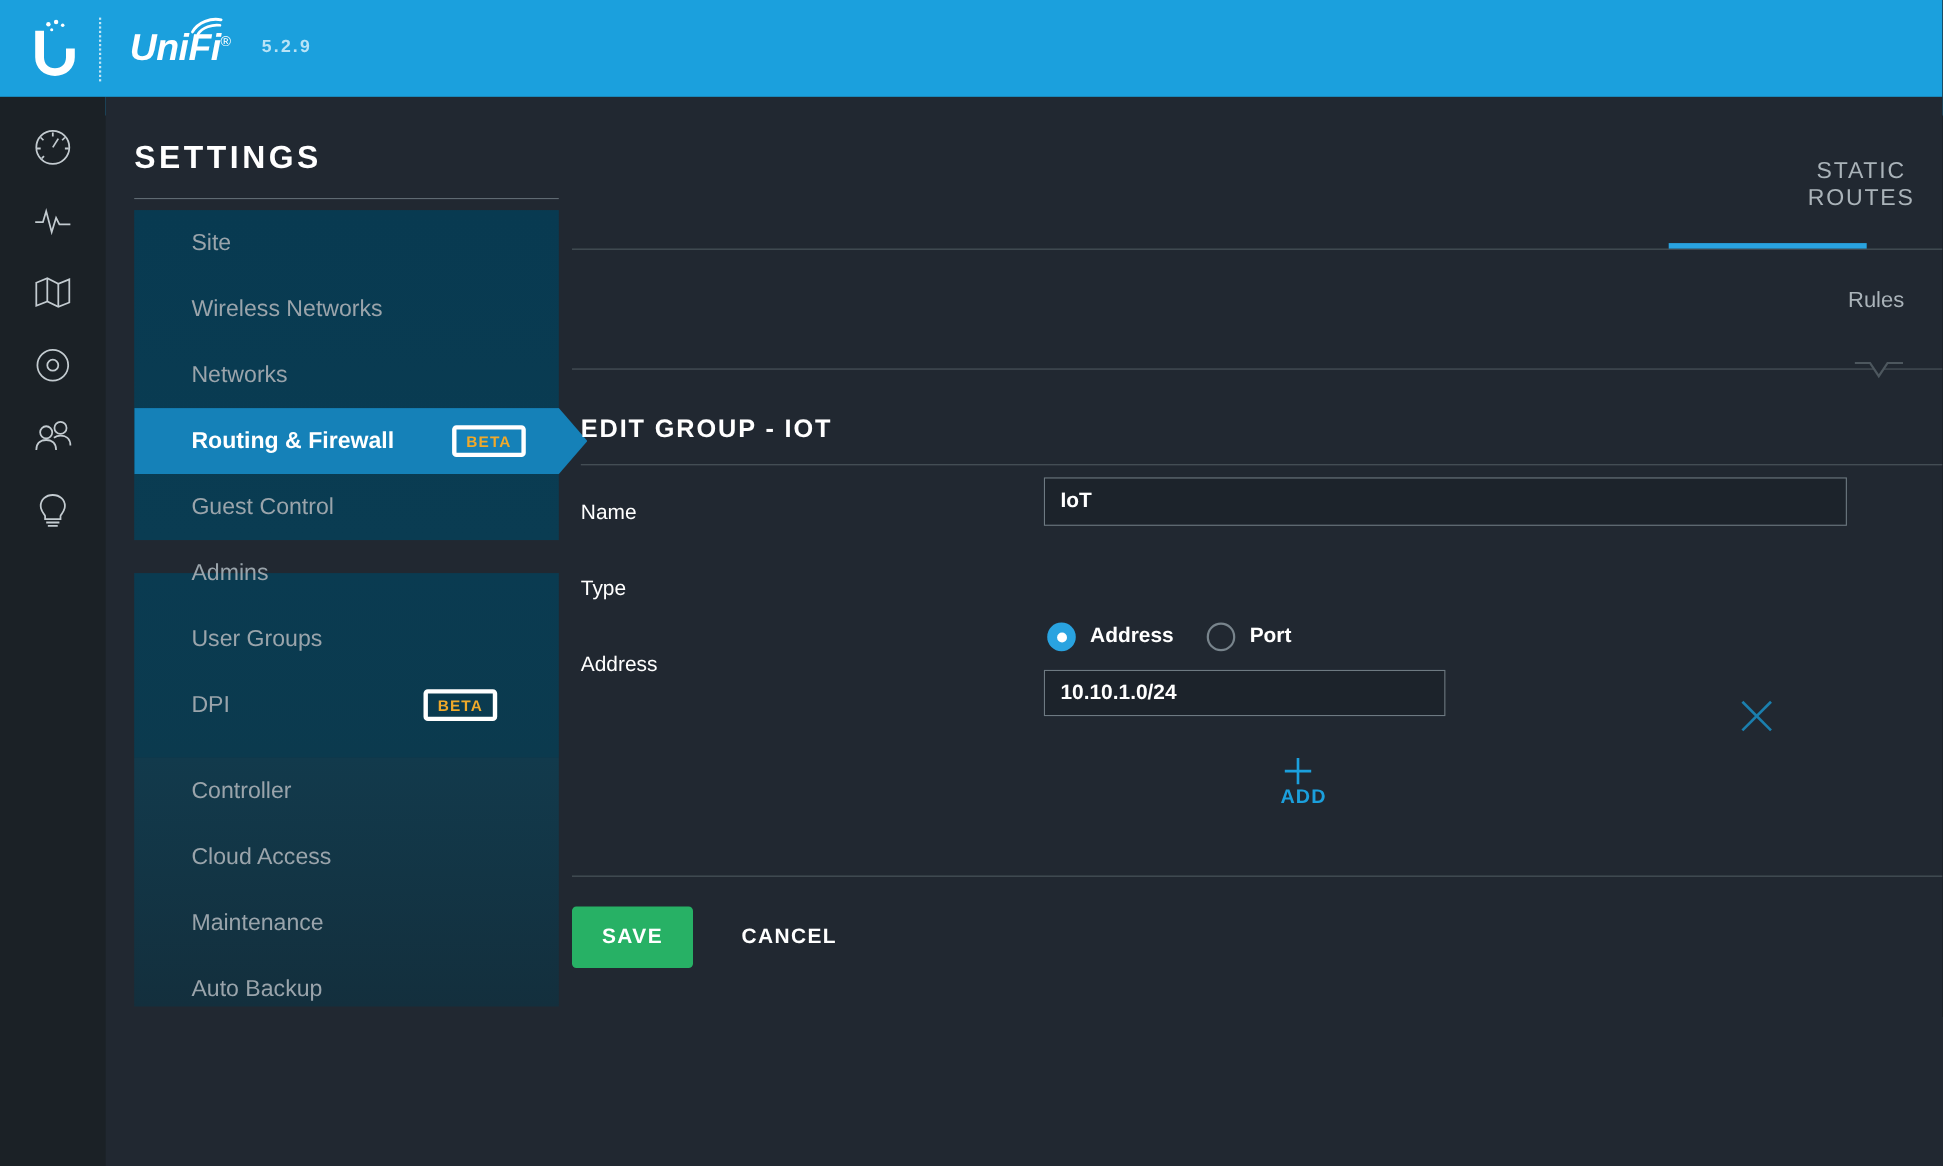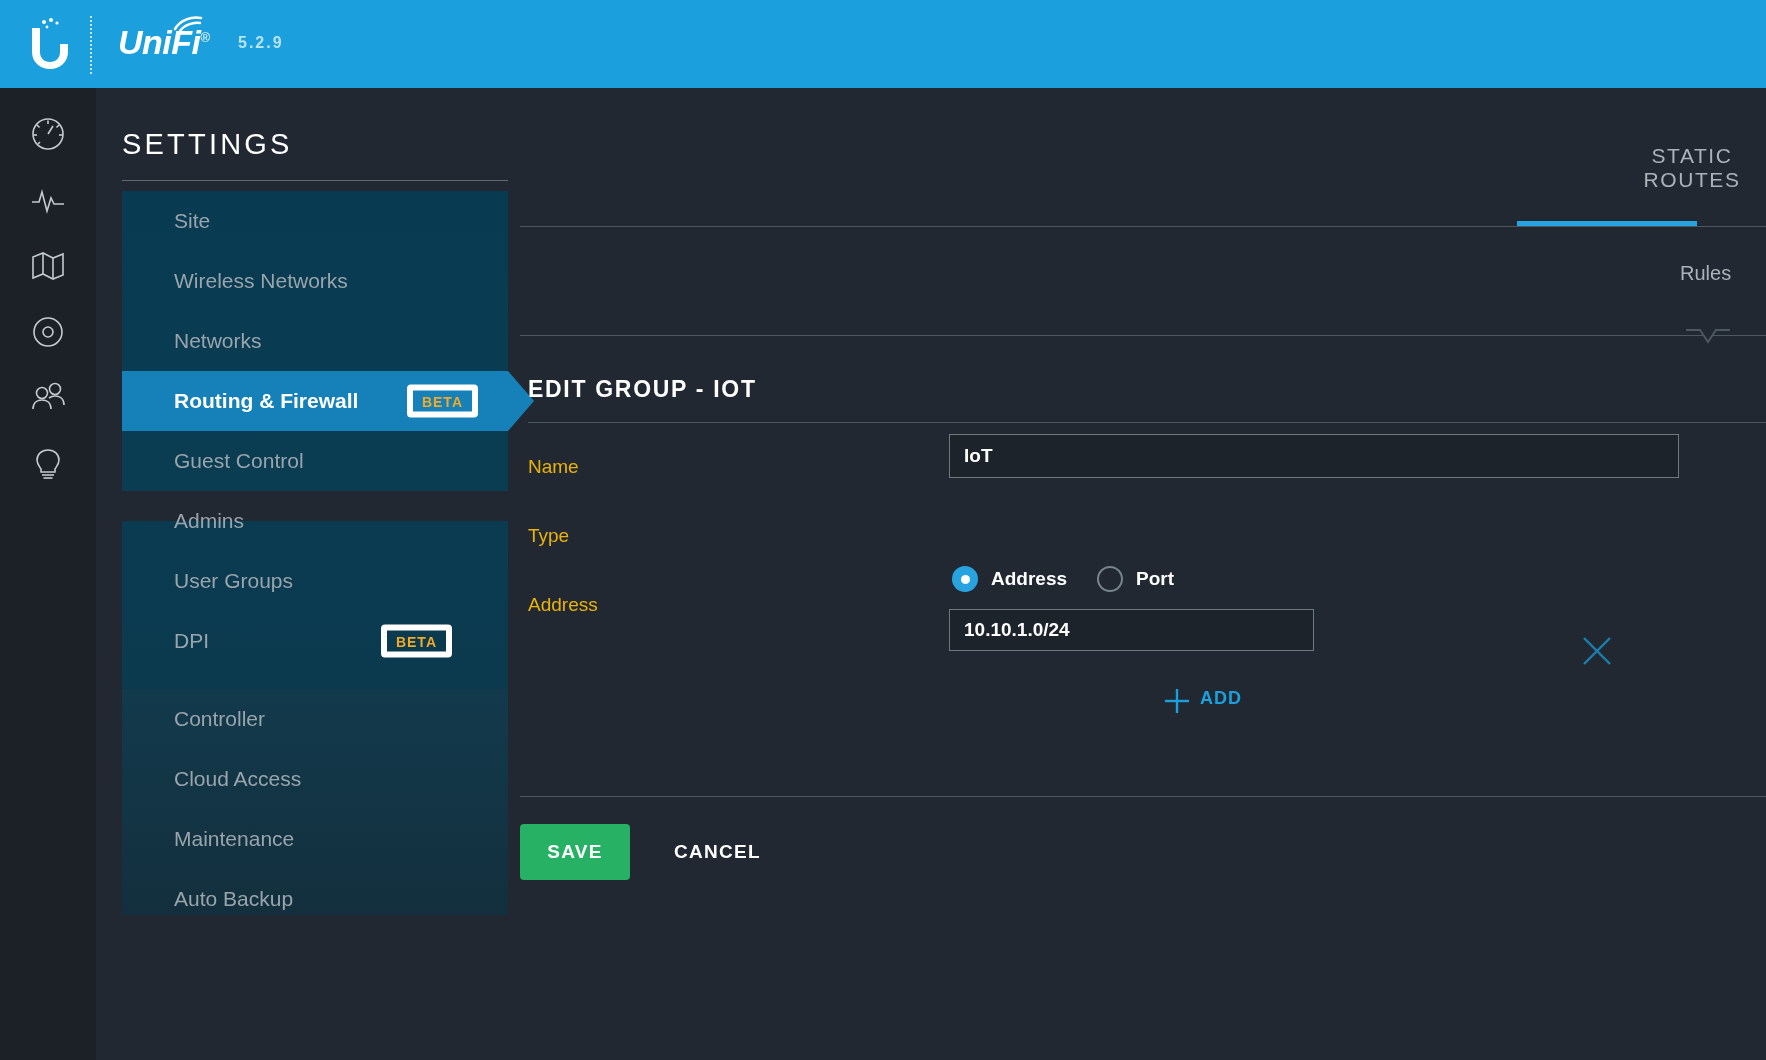--- a/index.html
+++ b/index.html
@@ -48,21 +48,21 @@
   }
   .rail-item svg { stroke: #c3cbd0; fill: none; stroke-width: 1.6; }
 
   
   .content {
     position: absolute; left: 96px; top: 88px; right: 0; bottom: 0;
     background: #212831;
   }
   .settings-title {
     position: absolute; left: 26px; top: 40px;
-    color: #ffffff; font-size: 29px; font-weight: normal; letter-spacing: 3.2px;
+    color: #ffffff; font-size: 29px; font-weight: bold; letter-spacing: 3.2px;
   }
   .settings-rule {
     position: absolute; left: 26px; top: 92px; width: 386px; height: 1px;
     background: #5f6a72;
   }
 
   .menu-group {
     position: absolute; left: 26px; width: 386px;
   }
   .menu-group.g1 { top: 103px; height: 300px; background: linear-gradient(180deg, #083a51 0%, #0a3c52 100%); }
@@ -74,21 +74,21 @@
     display: flex; align-items: center;
     color: #9aa4ab; font-size: 21px; padding-left: 52px;
   }
   .menu-item.active {
     width: 412px; color: #ffffff; font-weight: bold;
     background: #1581b8;
     clip-path: polygon(0 0, 386px 0, 412px 50%, 386px 100%, 0 100%);
   }
   .beta-badge {
     position: absolute; right: 56px; top: 50%; transform: translateY(-50%);
-    border: 6px solid #ffffff; border-radius: 4px;
+    border: 4px solid #ffffff; border-radius: 4px;
     color: #f0a92a; font-size: 14px; font-weight: bold; letter-spacing: 1px;
     padding: 4px 9px 3px 9px; line-height: 1;
   }
   .menu-item.active .beta-badge { right: 56px; }
 
   
   .tabs-main {
     position: absolute; left: 424px; right: 0; top: 38px; height: 78px;
   }
   .tab-main {
@@ -113,21 +113,21 @@
 
   
   .form-title {
     position: absolute; left: 432px; top: 288px;
     color: #ffffff; font-size: 23px; font-weight: bold; letter-spacing: 1.7px;
   }
   .form-rule { position: absolute; left: 432px; right: 0; top: 334px; height: 1px; background: #4d575e; }
 
   .f-label {
     position: absolute; left: 432px;
-    color: #eab308; font-size: 19px;
+    color: #ffffff; font-size: 19px;
   }
   .f-input {
     position: absolute;
     background: #1c232b; border: 1px solid #6e7a82;
     color: #ffffff; font-size: 19px; font-weight: bold;
     padding: 0 14px; outline: none;
     font-family: "Liberation Sans", sans-serif;
   }
 
   .radio-row { position: absolute; left: 856px; top: 478px; display: flex; align-items: center; }
@@ -136,22 +136,22 @@
     display: inline-flex; align-items: center; justify-content: center;
   }
   .radio.on { background: #29a3e0; }
   .radio.on::after { content: ""; width: 9px; height: 9px; border-radius: 50%; background: #ffffff; }
   .radio.off { border: 2px solid #78848c; background: transparent; }
   .radio-label { color: #ffffff; font-size: 19px; font-weight: bold; margin-left: 13px; margin-right: 30px; }
 
   .remove-x { position: absolute; left: 1483px; top: 545px; width: 36px; height: 36px; }
   .add-row {
     position: absolute; left: 1068px; top: 600px;
-    display: flex; align-items: flex-start;
-    color: #1ba0dd; font-size: 18px; letter-spacing: 1px; font-weight: bold;
+    display: flex; align-items: center;
+    color: #1ba0dd; font-size: 18px; letter-spacing: 1px; font-weight: bold; flex-direction: column;
   }
   .plus-icon { width: 26px; height: 26px; margin-right: 10px; }
 
   .actions-rule { position: absolute; left: 424px; right: 0; top: 708px; height: 1px; background: #4d575e; }
   .btn-save {
     position: absolute; left: 424px; top: 736px; width: 110px; height: 56px;
     background: #27b165; border: none; border-radius: 4px;
     color: #ffffff; font-size: 19px; font-weight: bold; letter-spacing: 1.3px;
     cursor: pointer; font-family: "Liberation Sans", sans-serif;
   }

